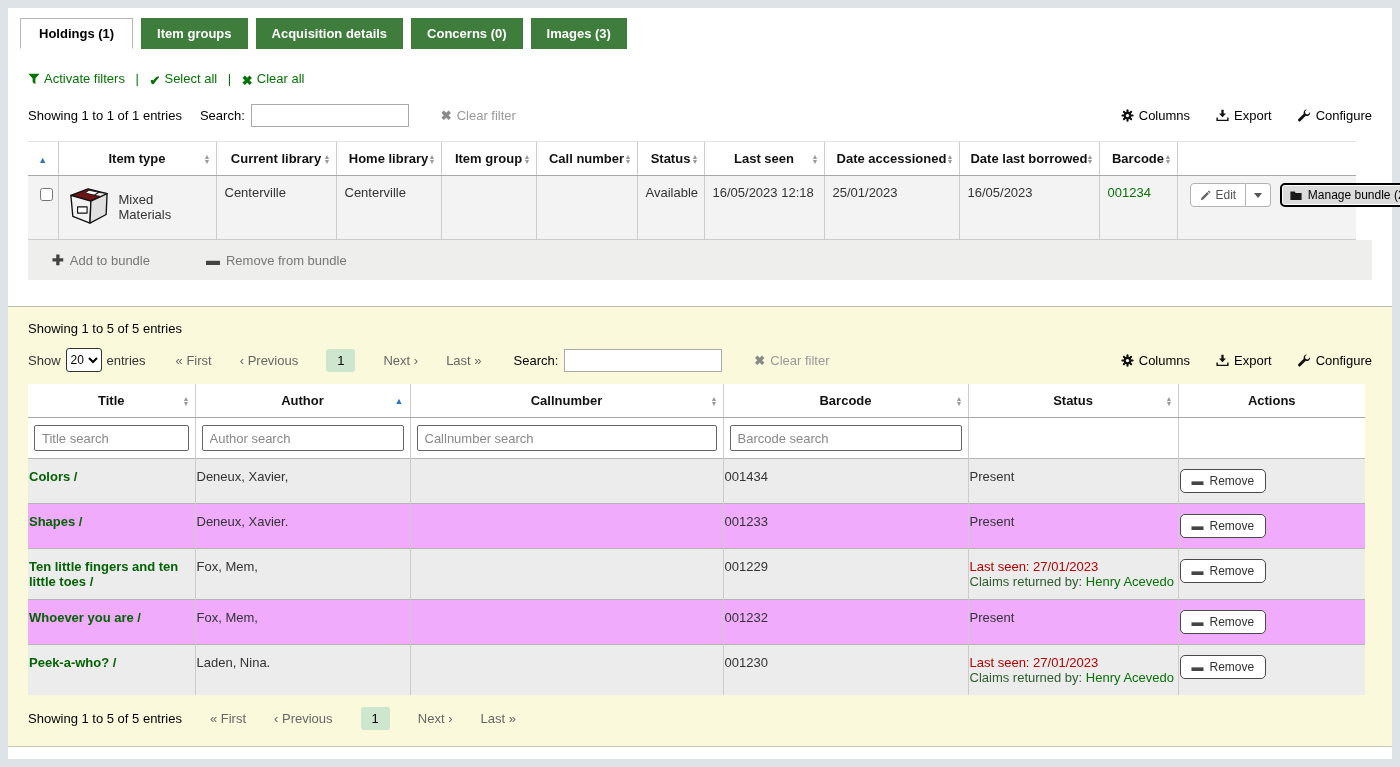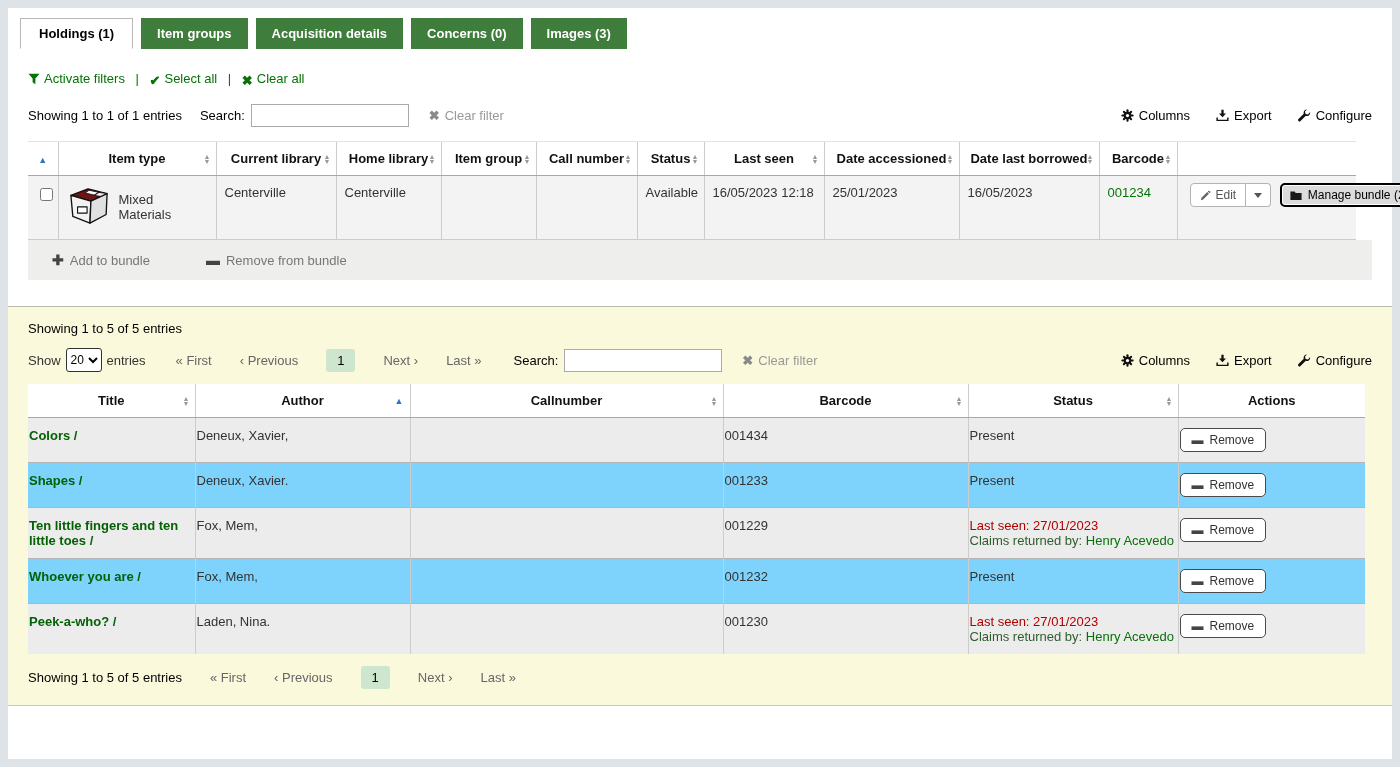--- a/index.html
+++ b/index.html
@@ -26,21 +26,21 @@
   .filter-links { padding:22px 36px 0 20px; }
   .green-link { color:#067306; text-decoration:none; cursor:pointer; }
   .filter-links .sep { color:#067306; margin:0 7px; }
   .ico { display:inline-block; vertical-align:-2px; margin-right:4px; }
 
   
   .controls { display:flex; align-items:center; padding:16px 20px 12px 20px; }
   .controls .info { color:#000; margin-right:18px; }
   .controls label.srch { color:#000; margin-right:6px; }
   .search-input { width:158px; height:23px; border:1px solid #aaa; padding:2px 6px; font:12px "Liberation Sans",sans-serif; }
-  .clear-filter { color:#999; margin-left:20px; cursor:pointer; }
+  .clear-filter { color:#999; margin-left:32px; cursor:pointer; }
   .clear-filter .x { font-weight:bold; margin-right:5px; color:#8a8a8a; }
   .right-tools { margin-left:auto; display:flex; gap:26px; align-items:center; }
   .tool-btn { color:#000; cursor:pointer; white-space:nowrap; }
   .tool-btn svg { vertical-align:-2px; margin-right:5px; }
 
   
   table { border-collapse:collapse; table-layout:fixed; }
   th { font-weight:bold; color:#111; background:#fff; padding:9px 4px; position:relative; text-align:center; }
   .sort { position:absolute; right:5px; top:50%; transform:translateY(-50%);
           display:flex; flex-direction:column; line-height:5px; font-size:7px; color:#999; }
@@ -87,21 +87,21 @@
 
   
   .bundle-table { margin:0 20px; width:calc(100% - 47px); background:#fff; }
   .bundle-table th { border-bottom:1px solid #a8a8a8; }
   .bundle-table th + th, .bundle-table td + td { border-left:1px solid #ccc; }
   .bundle-table td { vertical-align:top; padding:10px 1px; border-top:1px solid #b5b5b5; }
   .bundle-table tr.filter-row td { background:#fff; border-top:none; padding:7px 6px; }
   .col-input { width:100%; height:26px; border:1px solid #666; border-radius:2px; padding:3px 7px; font:13px "Liberation Sans",sans-serif; color:#333; }
   .col-input::placeholder { color:#888; }
   .bundle-table tr.odd td { background:#ececec; }
-  .bundle-table tr.even td { background:#7dd3fc; }
+  .bundle-table tr.even td { background:#f0abfc; }
   .title-link { color:#046104; font-weight:bold; text-decoration:none; cursor:pointer; }
   .red-text { color:#b10000; }
   .claims-label { color:#2f5c2f; }
   .claims-name { color:#067306; text-decoration:none; cursor:pointer; }
   .btn-remove { background:#fff; border:1px solid #4a4a4a; border-radius:5px; padding:4px 11px;
        color:#333; font:12px "Liberation Sans",sans-serif; cursor:pointer; display:inline-flex; align-items:center; gap:6px; }
   .minus-g { font-weight:bold; color:#444; }
 
   .bundle-footer { display:flex; align-items:center; padding:12px 20px 14px 20px; }
   .bundle-footer .info { color:#000; margin-right:14px; }
@@ -333,20 +333,28 @@
           <th><span>Barcode</span><span class="sort">
                 <span>▲</span>
                 <span>▼</span>
               </span></th>
           <th><span>Status</span><span class="sort">
                 <span>▲</span>
                 <span>▼</span>
               </span></th>
           <th><span>Actions</span></th>
         </tr>
+        <tr class="filter-row">
+          <td><input class="col-input" type="text" placeholder="Title search" style=""></td>
+          <td><input class="col-input" type="text" placeholder="Author search" style=""></td>
+          <td><input class="col-input" type="text" placeholder="Callnumber search" style=""></td>
+          <td><input class="col-input" type="text" placeholder="Barcode search" style=""></td>
+          <td></td>
+          <td></td>
+        </tr>
       </thead>
       <tbody>
         <tr class="odd">
           <td><a class="title-link">Colors /</a></td>
           <td>Deneux, Xavier,</td>
           <td></td>
           <td>001434</td>
           <td>Present</td>
           <td><button class="btn-remove">
                 <span class="minus-g">▬</span>

